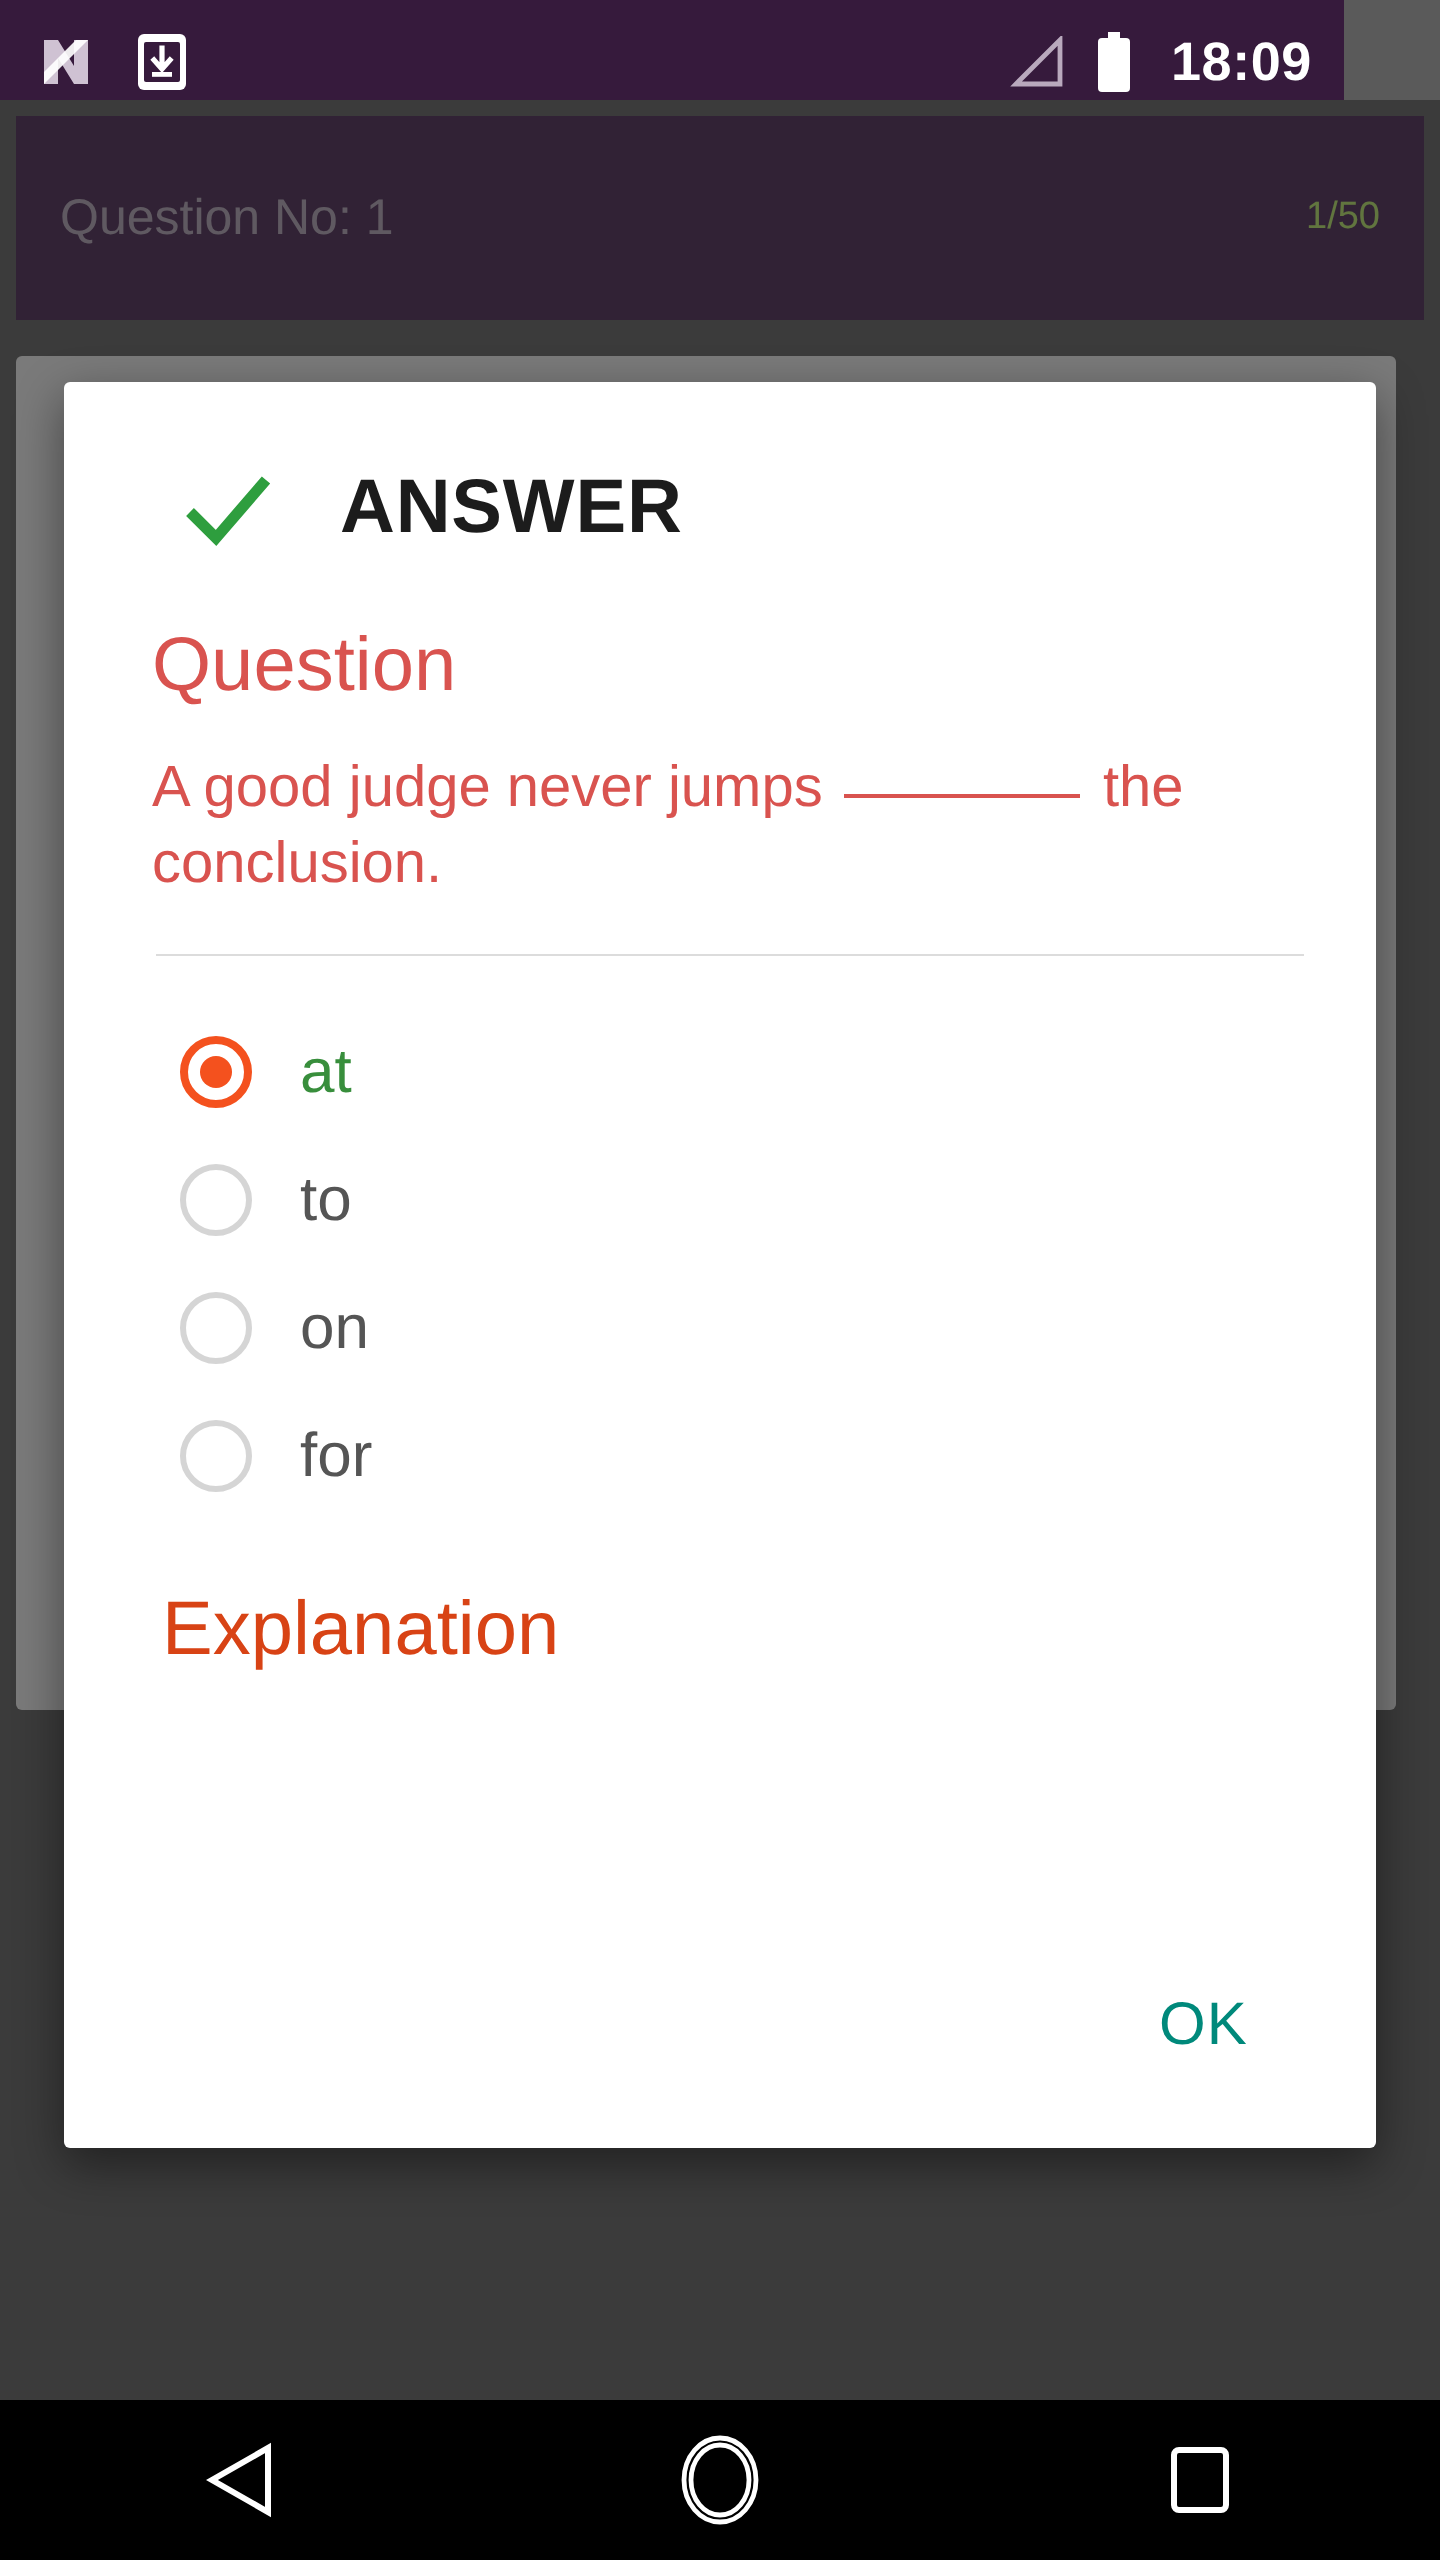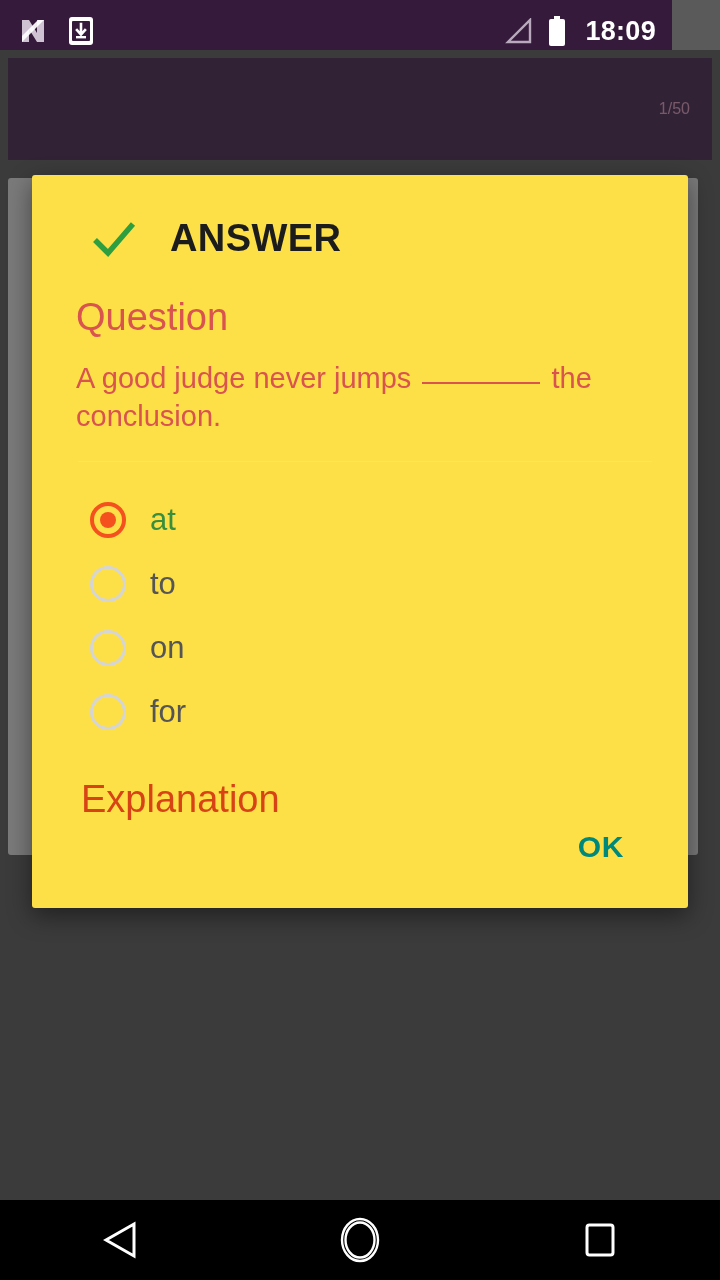--- a/index.html
+++ b/index.html
@@ -59,22 +59,22 @@
     padding: 0 22px;
     display: flex;
     align-items: center;
   }
   #question-header .qh-left {
     color: #b9a9bd;
     font-size: 25px;
   }
   #question-header .qh-right {
     margin-left: auto;
-    color: #f9a8d4;
-    font-size: 16px;
+    color: #bef264;
+    font-size: 19px;
   }
 
   
   #bg-card {
     position: absolute;
     left: 8px; top: 178px;
     width: 690px; height: 677px;
     background: #ffffff;
     border-radius: 3px;
     box-sizing: border-box;
@@ -130,24 +130,24 @@
   #scrim {
     position: absolute;
     left: 0; top: 50px;
     width: 720px; height: 1150px;
     background: rgba(40, 40, 40, 0.62);
   }
 
   
   #dialog {
     position: absolute;
-    left: 32px; top: 175px;
+    left: 32px; top: 191px;
     width: 656px;
-    height: 733px;
-    background: #fde047;
+    height: 883px;
+    background: #ffffff;
     border-radius: 3px;
     box-shadow: 0 8px 24px rgba(0,0,0,0.45);
     box-sizing: border-box;
     overflow: hidden;
   }
   .dlg-header {
     display: flex;
     align-items: center;
     padding: 42px 0 0 60px;
     gap: 34px;
@@ -236,21 +236,21 @@
     position: absolute;
     right: 0; bottom: 0;
     padding: 0 56px 34px 0;
   }
   .ok-button {
     background: none;
     border: none;
     color: #00897b;
     font-family: "Liberation Sans", sans-serif;
     font-size: 30px;
-    font-weight: bold;
+    font-weight: normal;
     letter-spacing: 0.6px;
     cursor: pointer;
     padding: 10px 8px;
   }
 
   
   #nav-bar {
     position: absolute;
     left: 0; bottom: 0;
     width: 720px; height: 80px;
@@ -300,20 +300,21 @@
         <svg class="battery-icon" viewBox="0 0 20 30" aria-hidden="true">
           <rect x="7" y="0" width="6" height="3" fill="#ffffff"></rect>
           <rect x="2" y="3" width="16" height="27" rx="2" fill="#ffffff"></rect>
         </svg>
       </span>
       <span class="status-clock">18:09</span>
     </div>
   </div>
 
   <div id="question-header">
+    <span class="qh-left">Question No:  1</span>
     <span class="qh-right">1/50</span>
   </div>
 
   <div id="bg-card">
     <div class="bg-title">Question</div>
     <div class="bg-qtext">A good judge never jumps ________ the conclusion.</div>
     <div class="bg-rule"></div>
     <div class="bg-opt">
       <span class="bg-radio sel"></span>
       <span class="bg-opt-label green">at</span>

